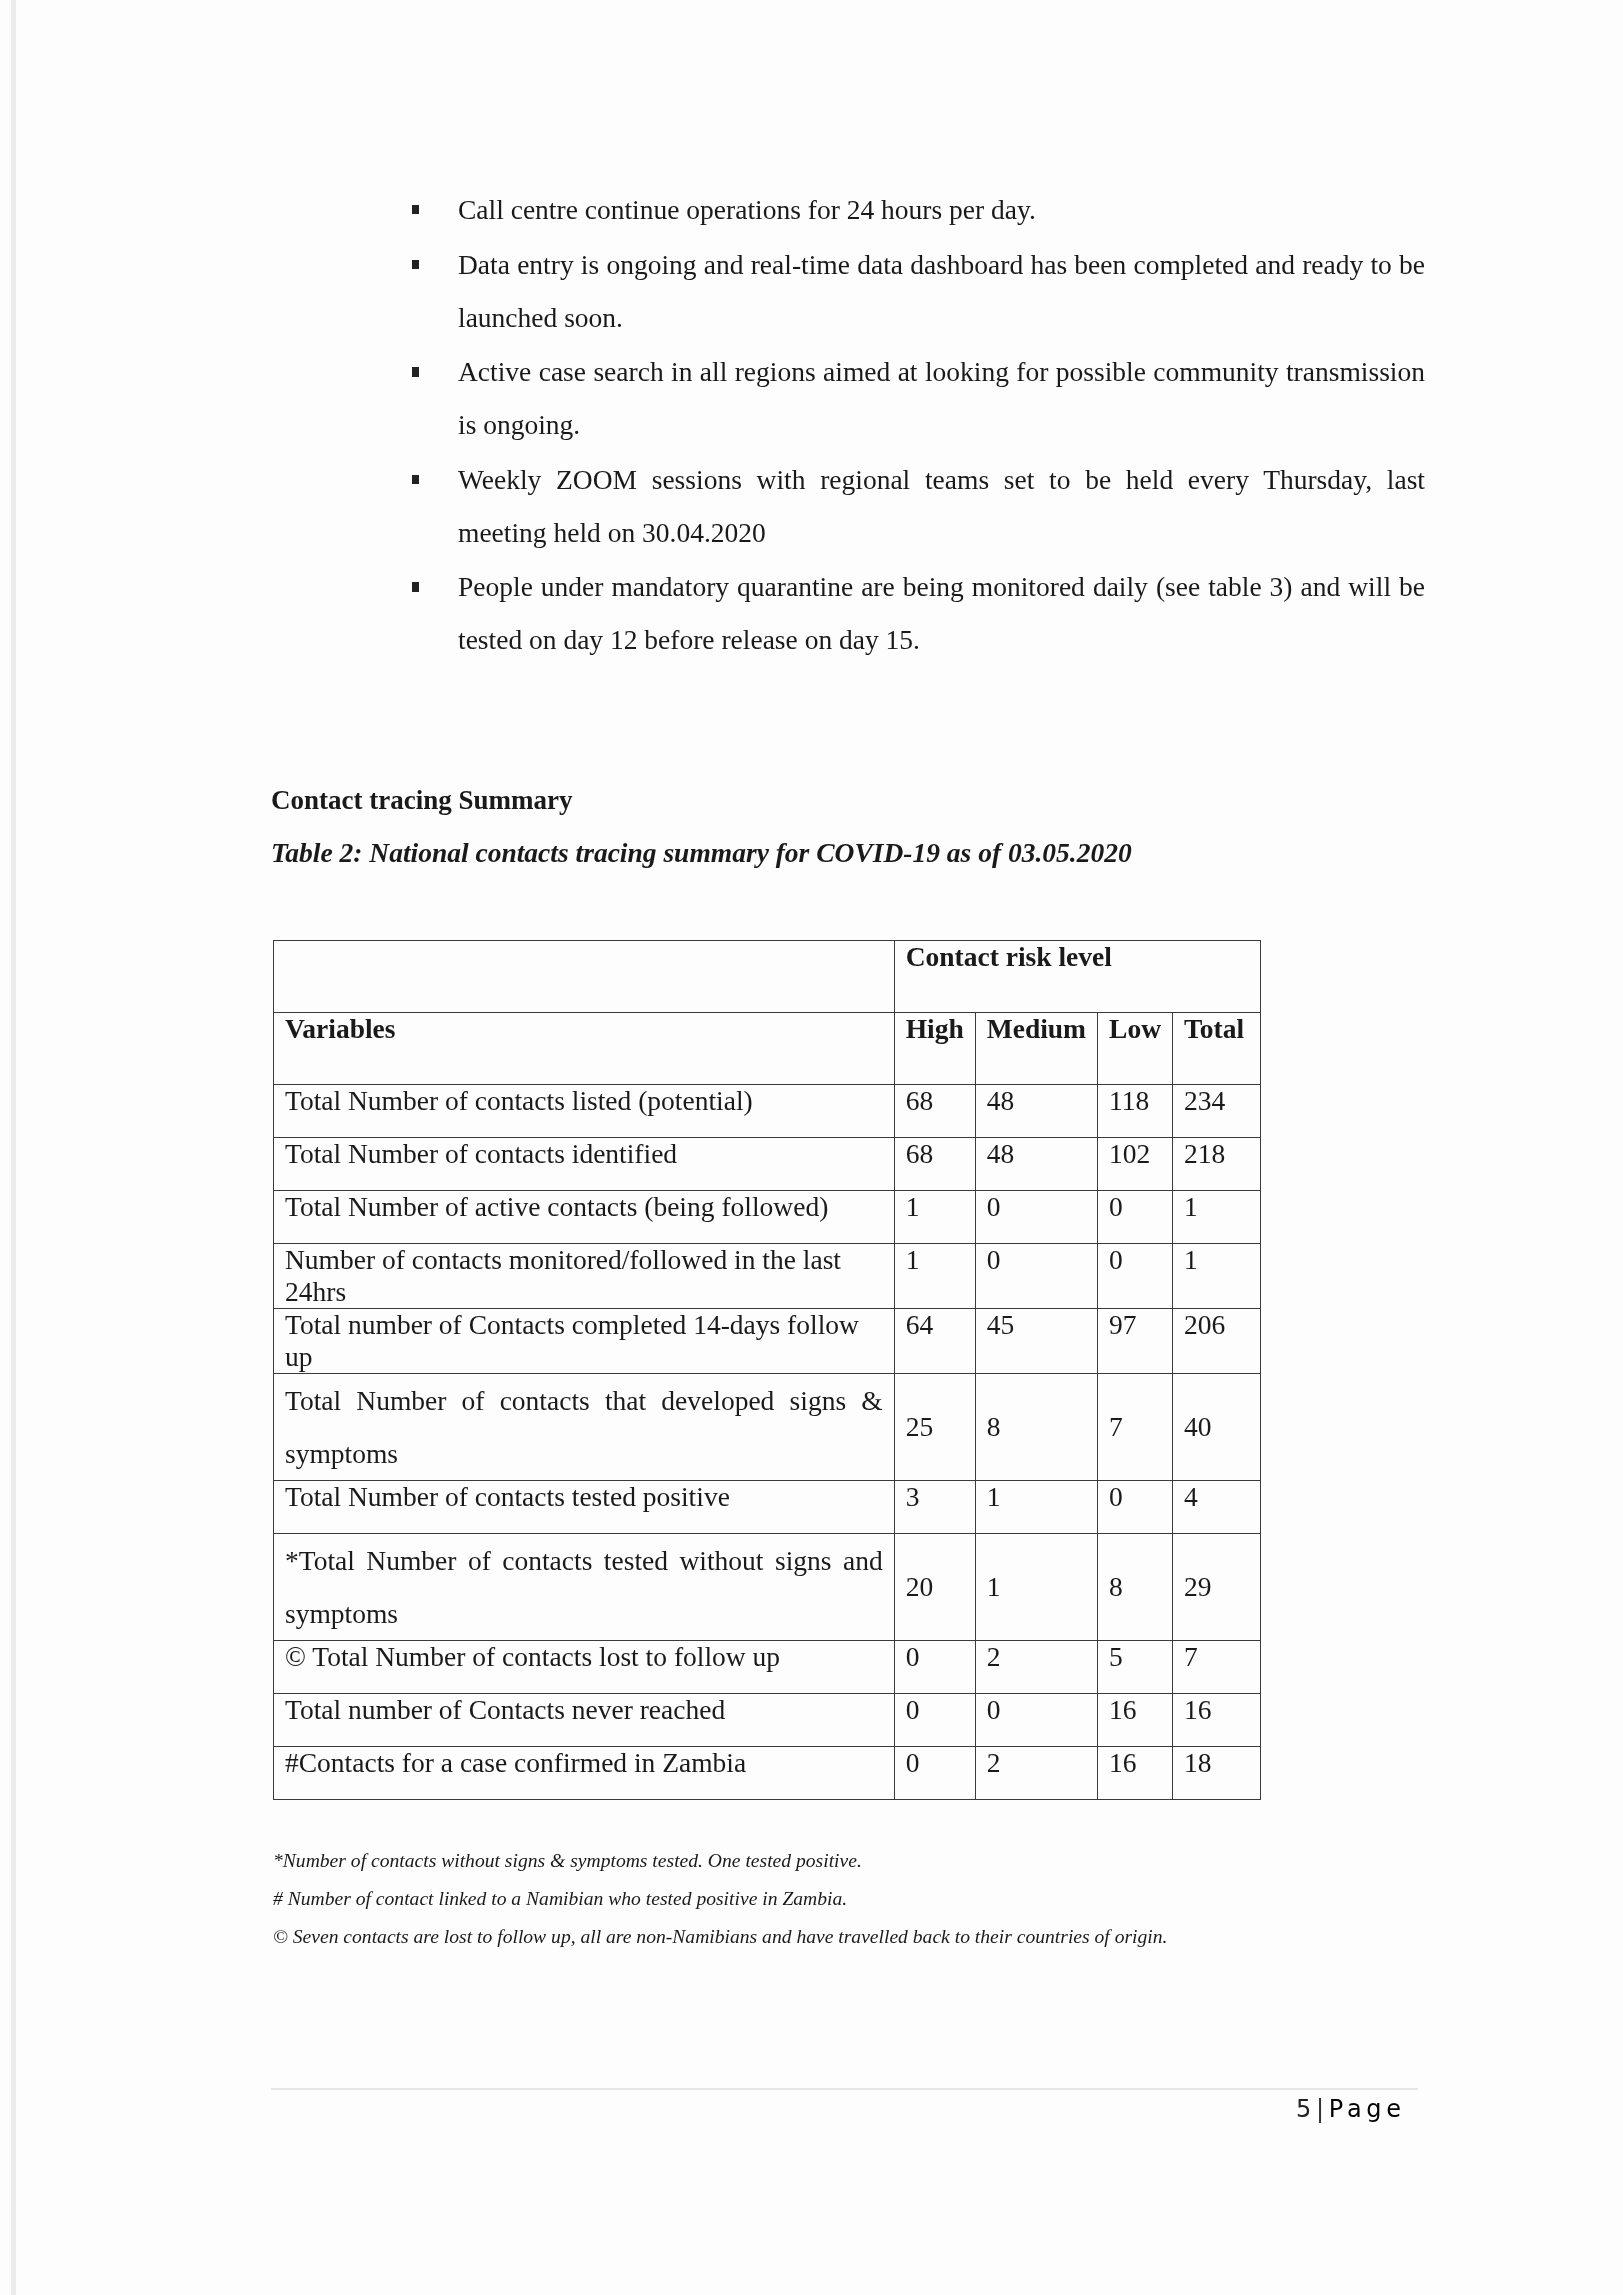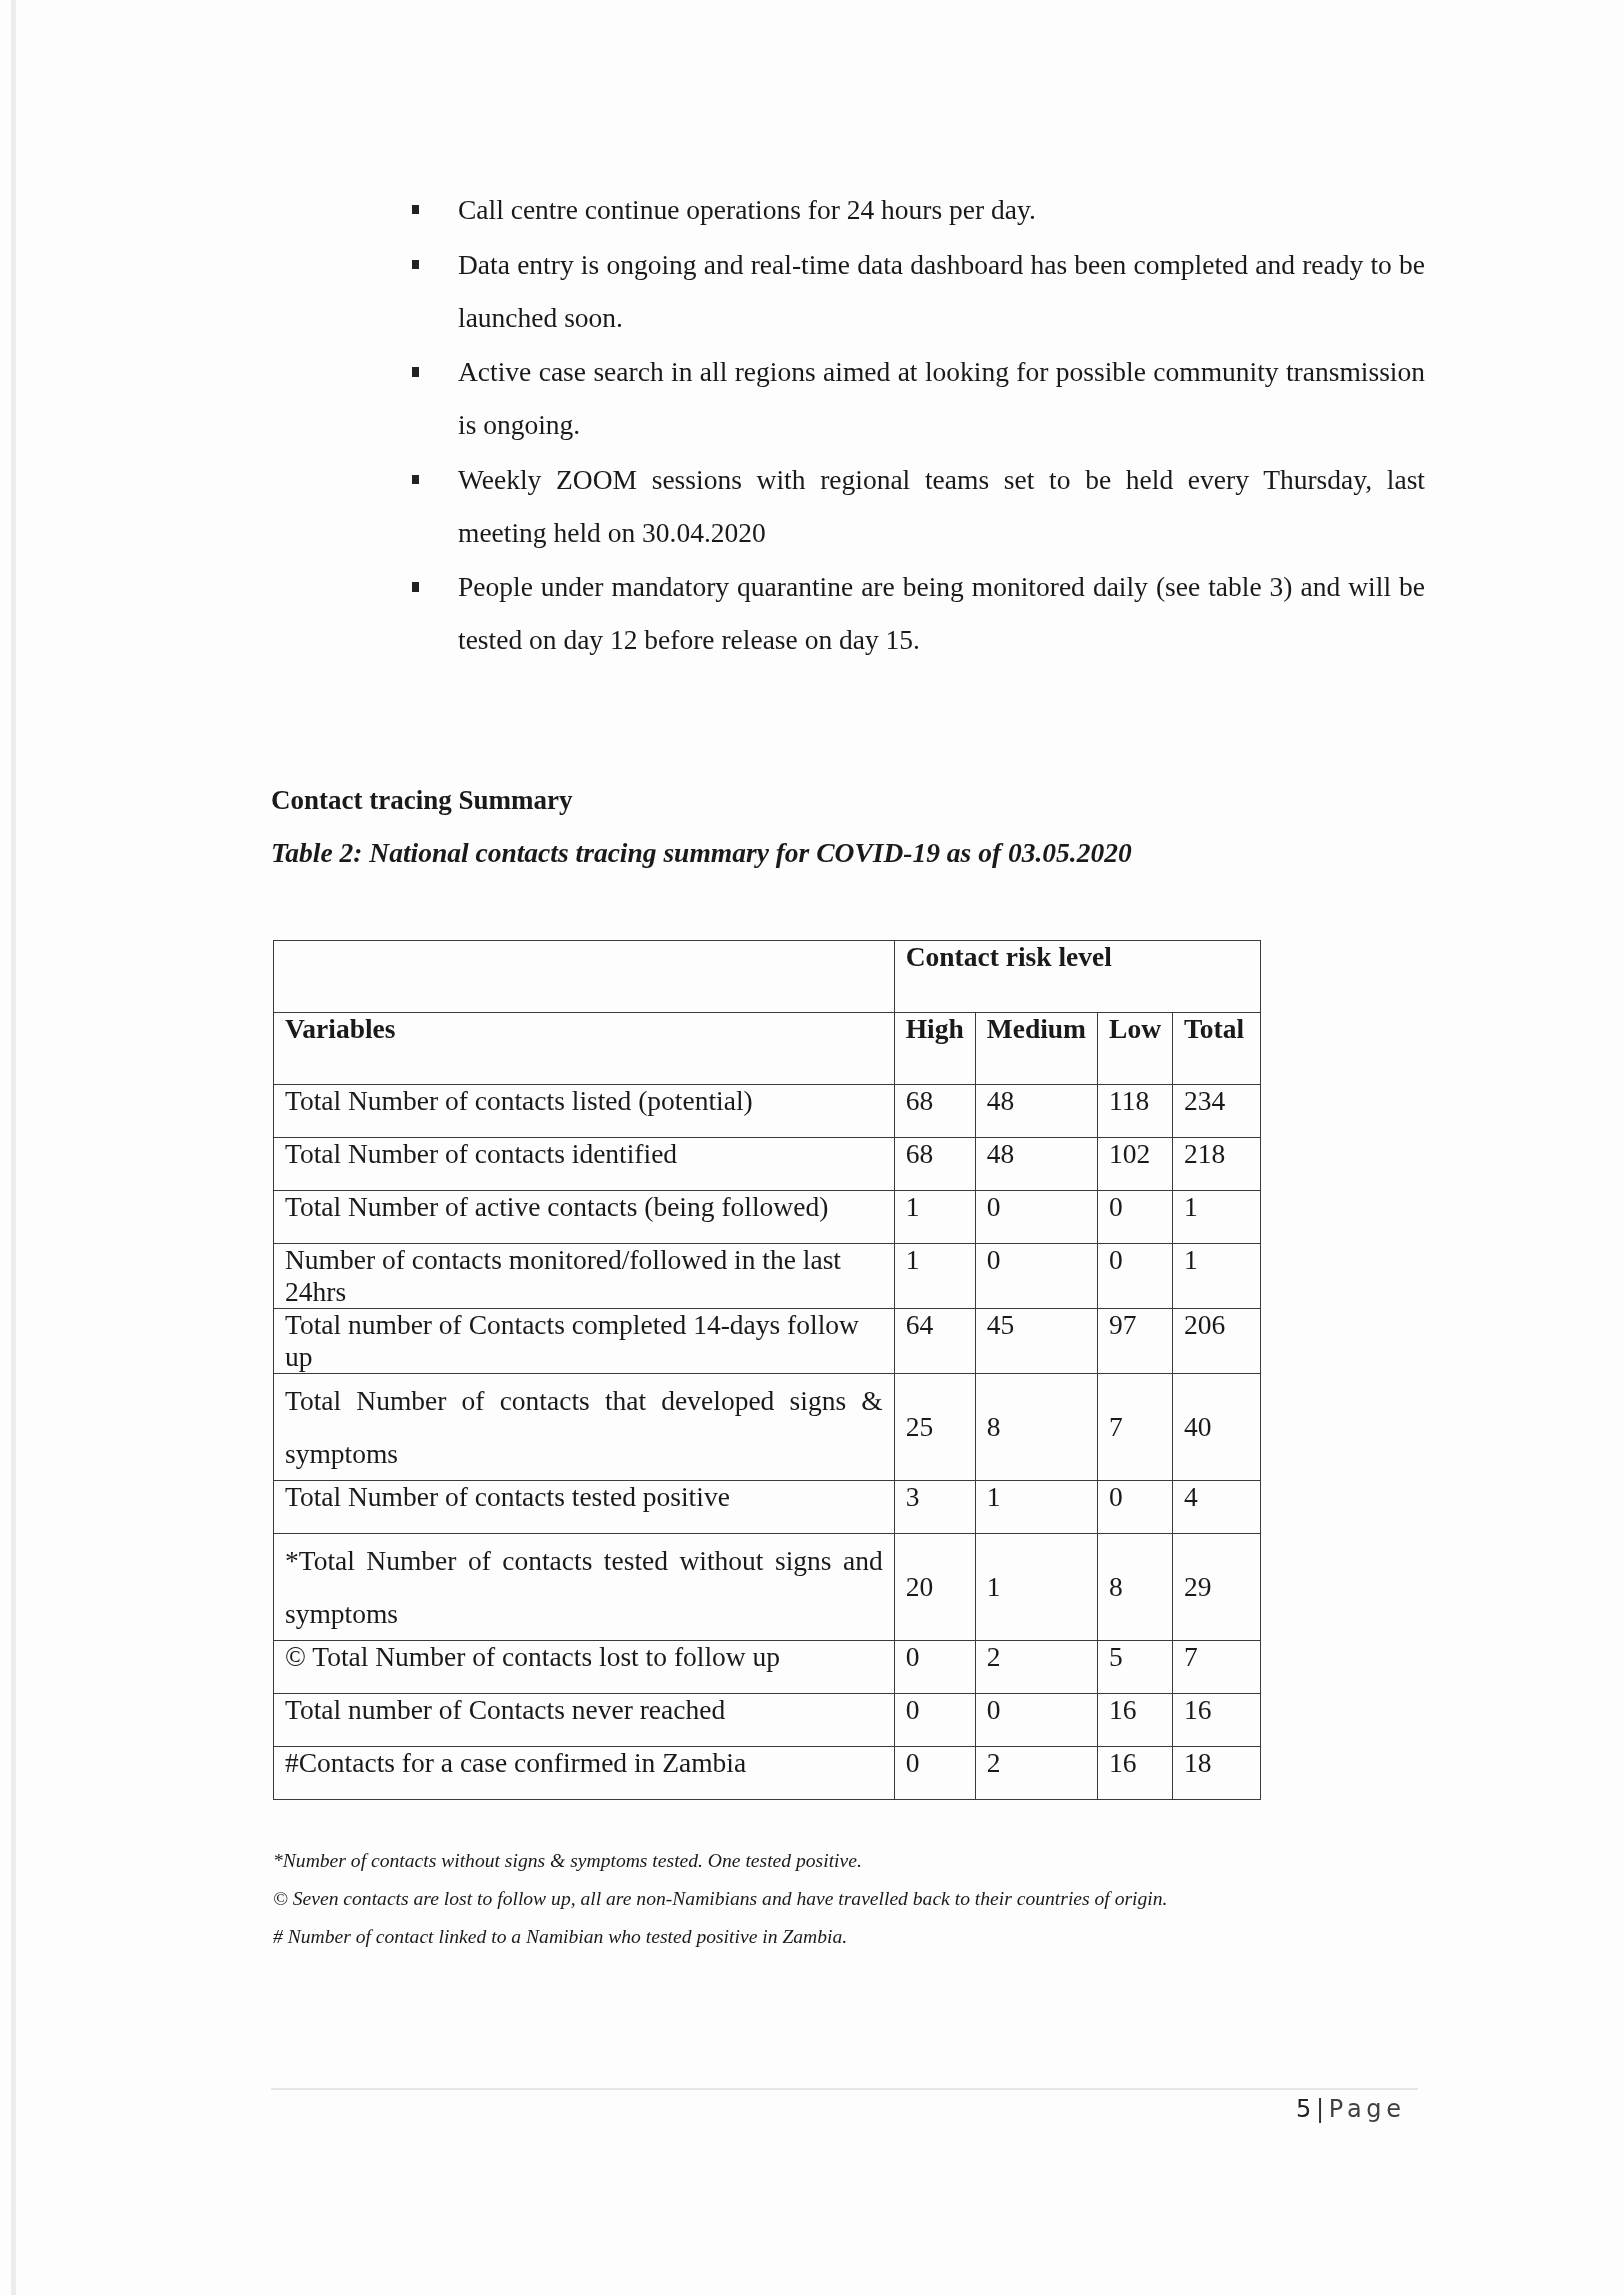--- a/index.html
+++ b/index.html
@@ -74,21 +74,21 @@
     background: #e6e6e6;
   }
   .page-number {
     position: absolute; left: 1296px; top: 2095px;
     font-family: "DejaVu Sans", "Liberation Sans", sans-serif;
     font-size: 24px;
     letter-spacing: 4.7px;
   }
   .page-number .pn-num { color: #222; }
   .page-number .pn-sep { color: #333; }
-  .page-number .pn-word { color: #404040; }
+  .page-number .pn-word { color: #000000; }
 </style>
 </head>
 <body>
 
 <div class="page-edge"></div>
 
 <ul class="bullets">
   <li><span class="bullet-mark"></span><span>Call centre continue operations for 24 hours per day.</span></li>
   <li><span class="bullet-mark"></span><span>Data entry is ongoing and real-time data dashboard has been completed and ready to be launched soon.</span></li>
   <li><span class="bullet-mark"></span><span>Active case search in all regions aimed at looking for possible community transmission is ongoing.</span></li>
@@ -195,21 +195,21 @@
     <td class="num">0</td>
     <td class="num">2</td>
     <td class="num">16</td>
     <td class="num">18</td>
   </tr>
 </tbody>
   </table>
 
 <div class="footnotes">
   <p>*Number of contacts without signs &amp; symptoms tested. One tested positive.</p>
+  <p># Number of contact linked to a Namibian who tested positive in Zambia.</p>
   <p>© Seven contacts are lost to follow up, all are non-Namibians and have travelled back to their countries of origin.</p>
-  <p># Number of contact linked to a Namibian who tested positive in Zambia.</p>
 </div>
 
 <div class="footer-rule"></div>
 <div class="page-number">
   <span class="pn-num">5</span><span class="pn-sep">|</span><span class="pn-word">Page</span>
 </div>
 
 
 </body></html>

